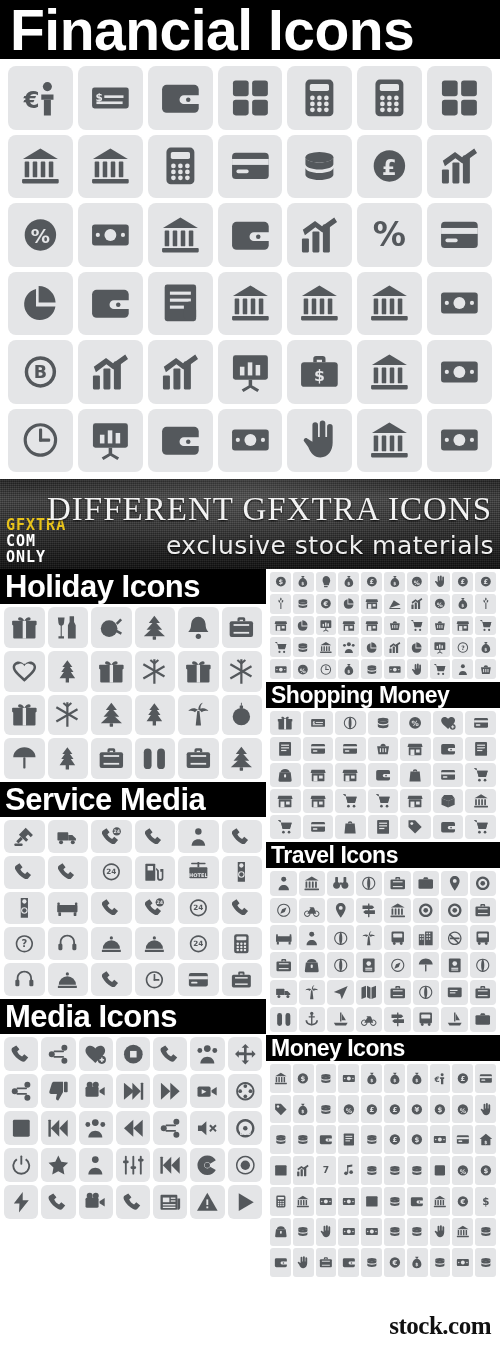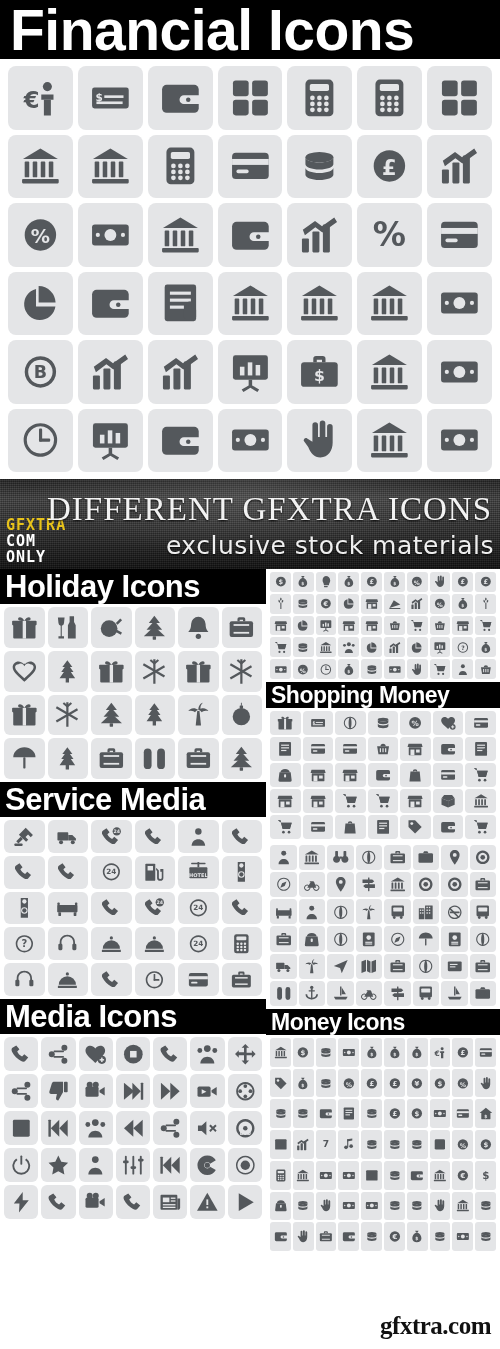--- a/index.html
+++ b/index.html
@@ -1747,20 +1747,23 @@
               <path d="M1 2h4l3.2 12.5h11L22 5.5H6.6"></path>
               <path d="M1.2 2h3.6l3.4 13.2h11.3l2.6-9.7H6.2"></path>
               <circle cx="9.5" cy="20" r="2"></circle>
               <circle cx="18" cy="20" r="2"></circle>
             </svg>
           </div>
         </div>
     </div>
 
     <div class="section">
+      <div class="titlebar small">
+        <span>Travel Icons</span>
+      </div>
       <div class="grid" id="travel-grid">
           <div class="tile">
             <svg viewBox="0 0 24 24">
               <circle cx="12" cy="6" r="3.6"></circle>
               <path d="M4.5 22c0-4.4 3.4-7.4 7.5-7.4s7.5 3 7.5 7.4z"></path>
             </svg>
           </div>
           <div class="tile">
             <svg viewBox="0 0 24 24">
               <polygon points="12,2 22,8 2,8"></polygon>
@@ -2606,13 +2609,13 @@
               <path d="M4 7v4c0 1.7 3.6 3 8 3s8-1.3 8-3V7c0 1.7-3.6 3-8 3S4 8.7 4 7z"></path>
               <path d="M4 13v4c0 1.7 3.6 3 8 3s8-1.3 8-3v-4c0 1.7-3.6 3-8 3s-8-1.3-8-3z"></path>
             </svg>
           </div>
         </div>
     </div>
 
   </div>
 </div>
 
-<div id="watermark">gfxtra.com</div>
+<div id="watermark">stock.com</div>
 
 </body></html>

